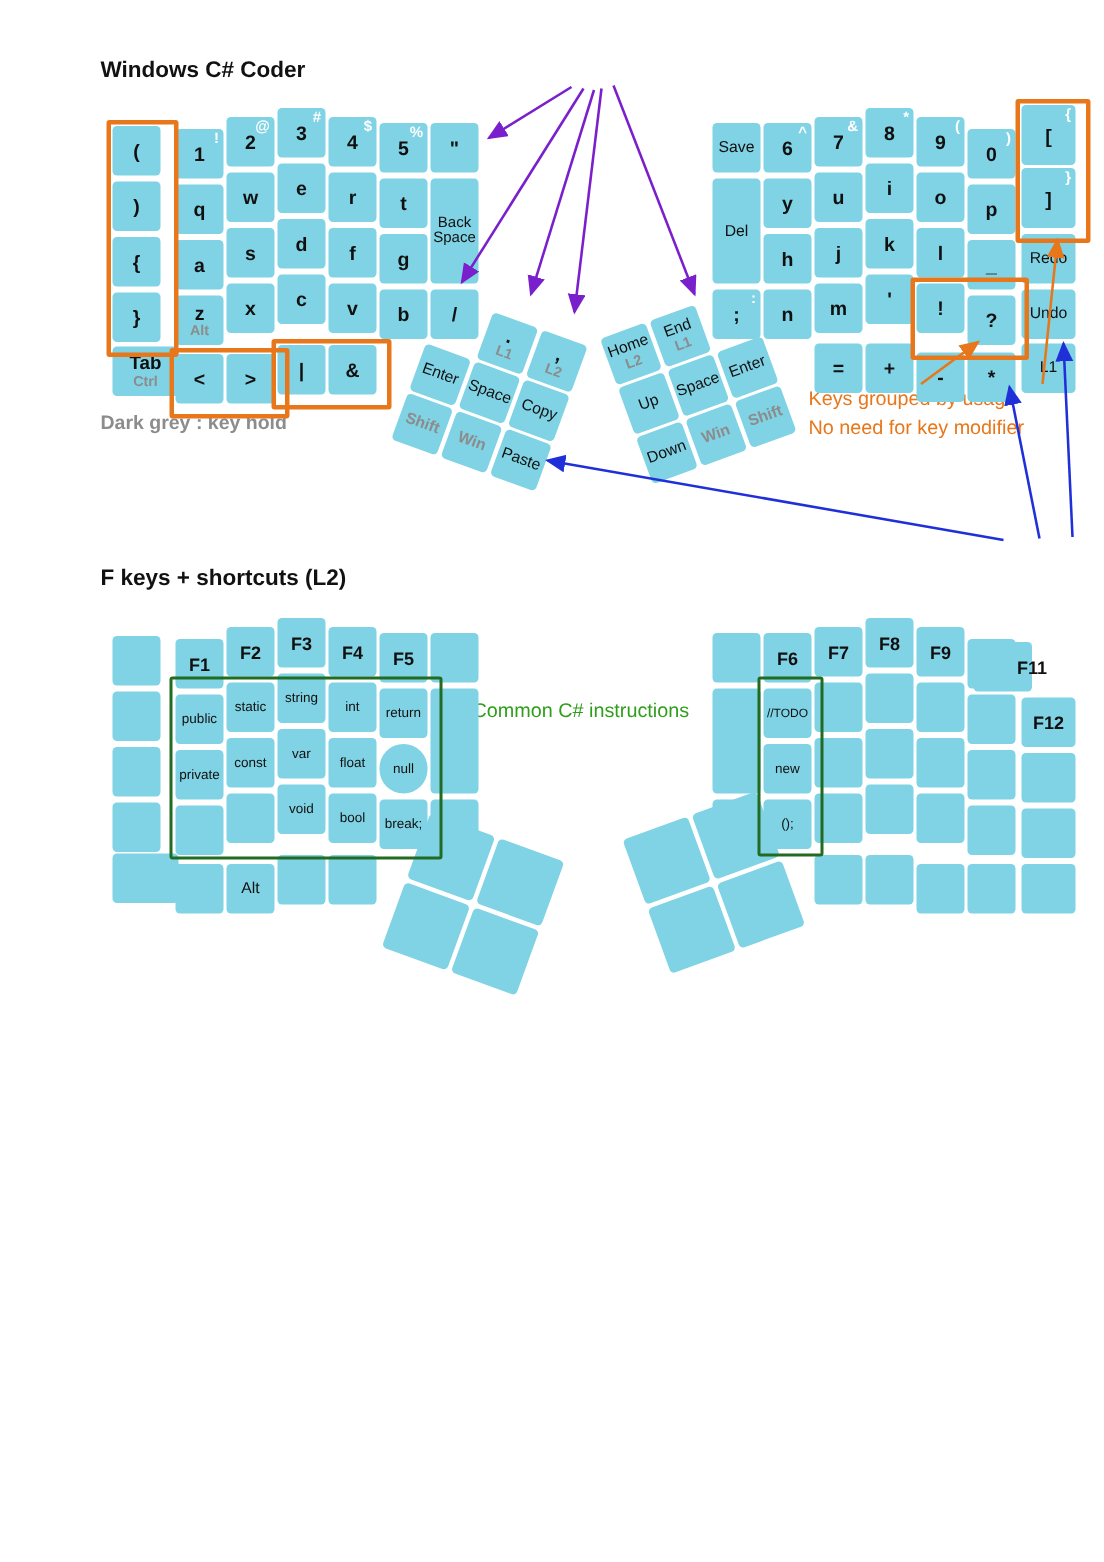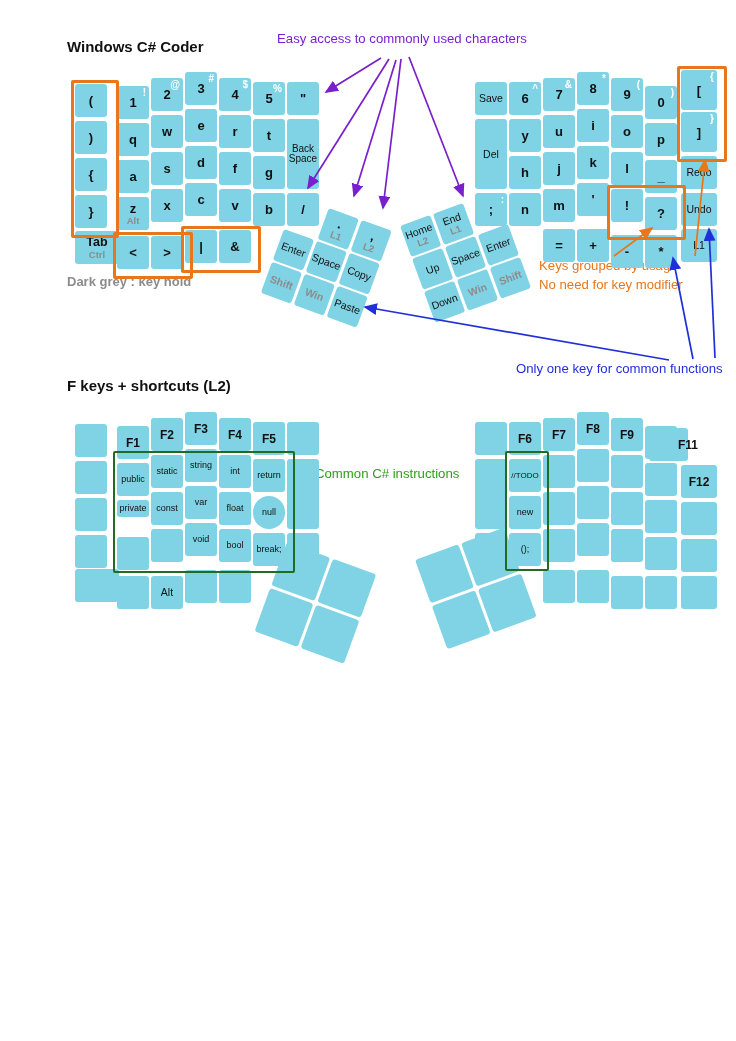--- a/index.html
+++ b/index.html
@@ -34,28 +34,26 @@
   .hbox{position:absolute;border-style:solid;border-radius:2px;background:transparent;}
   #arrow-svg{position:absolute;left:0;top:0;pointer-events:none;}
 </style>
 </head>
 <body>
 
 <div class="canvas">
 
   <h1 class="abs title" style="left:38px;top:38px;">Windows C# Coder</h1>
 
-  <div class="abs note purple-t" style="left:248px;top:31px;">Easy access to commonly used characters</div>
 
   <div class="abs note grey-t" style="left:38px;top:274px;font-size:13px;">Dark grey : key hold</div>
 
   <div class="abs note orange-t" style="left:510px;top:258px;">Keys grouped by usage</div>
   <div class="abs note orange-t" style="left:510px;top:277px;">No need for key modifier</div>
 
-  <div class="abs note blue-t" style="left:487px;top:361px;">Only one key for common functions</div>
 
   <h2 class="abs title" style="left:38px;top:377px;">F keys + shortcuts (L2)</h2>
 
   <div class="abs note green-t" style="left:286px;top:466px;">Common C# instructions</div>
 
   <div id="main-left">
       <div class="key" style="left: 46px; top: 84px; width: 32px; height: 33px;">
         <span class="main">(</span>
       </div>
       <div class="key" style="left: 46px; top: 121px; width: 32px; height: 33px;">
@@ -327,21 +325,21 @@
       <div class="key" style="left: 46px; top: 461px; width: 32px; height: 33px;"></div>
       <div class="key" style="left: 46px; top: 498px; width: 32px; height: 33px;"></div>
       <div class="key" style="left: 46px; top: 535px; width: 32px; height: 33px;"></div>
       <div class="key" style="left: 46px; top: 569px; width: 44px; height: 33px;"></div>
       <div class="key fkey" style="left: 88px; top: 426px; width: 32px; height: 33px;">
         <span class="main">F1</span>
       </div>
       <div class="key code" style="left: 88px; top: 463px; width: 32px; height: 33px;">
         <span class="main">public</span>
       </div>
-      <div class="key code" style="left: 88px; top: 500px; width: 32px; height: 17px;">
+      <div class="key code" style="left: 88px; top: 500px; width: 32px; height: 33px;">
         <span class="main">private</span>
       </div>
       <div class="key" style="left: 88px; top: 537px; width: 32px; height: 33px;"></div>
       <div class="key" style="left: 88px; top: 576px; width: 32px; height: 33px;"></div>
       <div class="key fkey" style="left: 122px; top: 418px; width: 32px; height: 33px;">
         <span class="main">F2</span>
       </div>
       <div class="key code" style="left: 122px; top: 455px; width: 32px; height: 33px;">
         <span class="main">static</span>
       </div>

